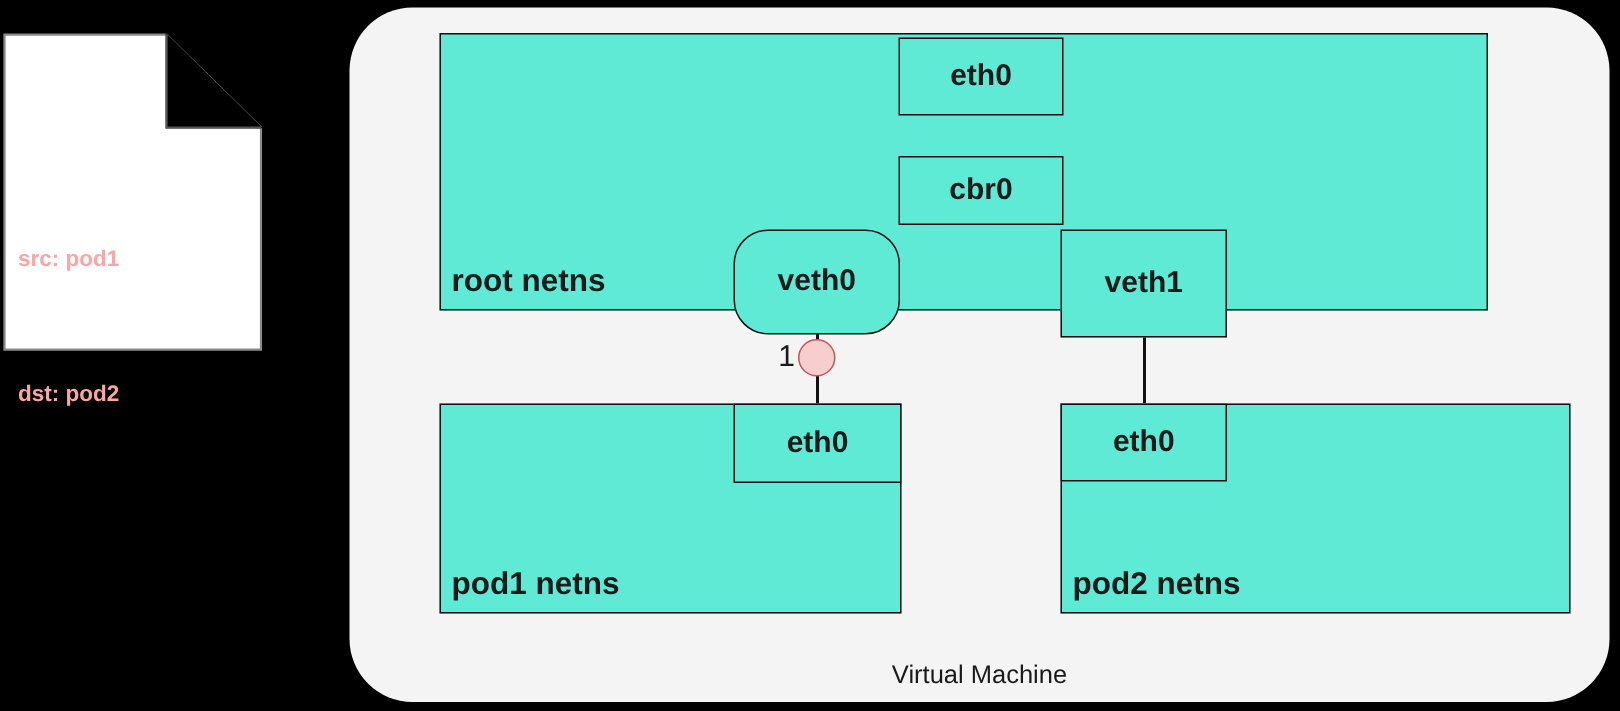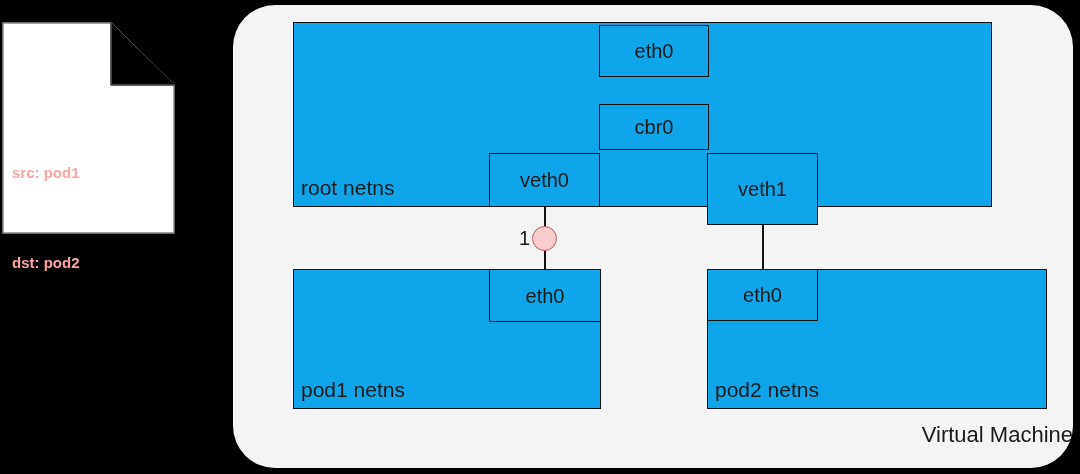--- a/index.html
+++ b/index.html
@@ -45,32 +45,33 @@
     width: 840px;
     height: 463px;
     background: #f4f4f4;
     border-radius: 42px;
     box-shadow: 0 1px 3px rgba(0,0,0,0.35);
   }
   .vm-label {
     position: absolute;
     left: 0;
     right: 0;
-    bottom: 20px;
-    text-align: right;
-    font-size: 22px;
+    bottom: 8px;
+    text-align: center;
+    font-size: 17px;
     color: #1a1a1a;
   }
 
   
   .box {
     position: absolute;
-    background: #0ea5e9;
+    background: #5eead4;
     border: 1.6px solid #111111;
     box-sizing: border-box;
+    font-weight: bold;
   }
   .box-label-center {
     position: absolute;
     left: 0; right: 0;
     top: 50%;
     transform: translateY(-50%);
     text-align: center;
     font-size: 20px;
     color: #1a1a1a;
   }
@@ -156,21 +157,21 @@
     </div>
 
     <div class="box" style="left:366px;top:20px;width:110px;height:52px;">
       <span class="box-label-center">eth0</span>
     </div>
 
     <div class="box" style="left:366px;top:99px;width:110px;height:46px;">
       <span class="box-label-center">cbr0</span>
     </div>
 
-    <div class="box" style="left:256px;top:148px;width:111px;height:54px;">
+    <div class="box" style="left:256px;top:148px;width:111px;height:70px;border-radius:23px;">
       <span class="box-label-center">veth0</span>
     </div>
 
     <div class="box" style="left:474px;top:148px;width:111px;height:72px;">
       <span class="box-label-center">veth1</span>
     </div>
 
     <span class="marker-label" style="left:277px;top:221px;">1</span>
     <div class="marker" style="left: 299px; top: 221px; background: rgb(248, 205, 205); border-color: rgb(194, 88, 92);"></div>
 

